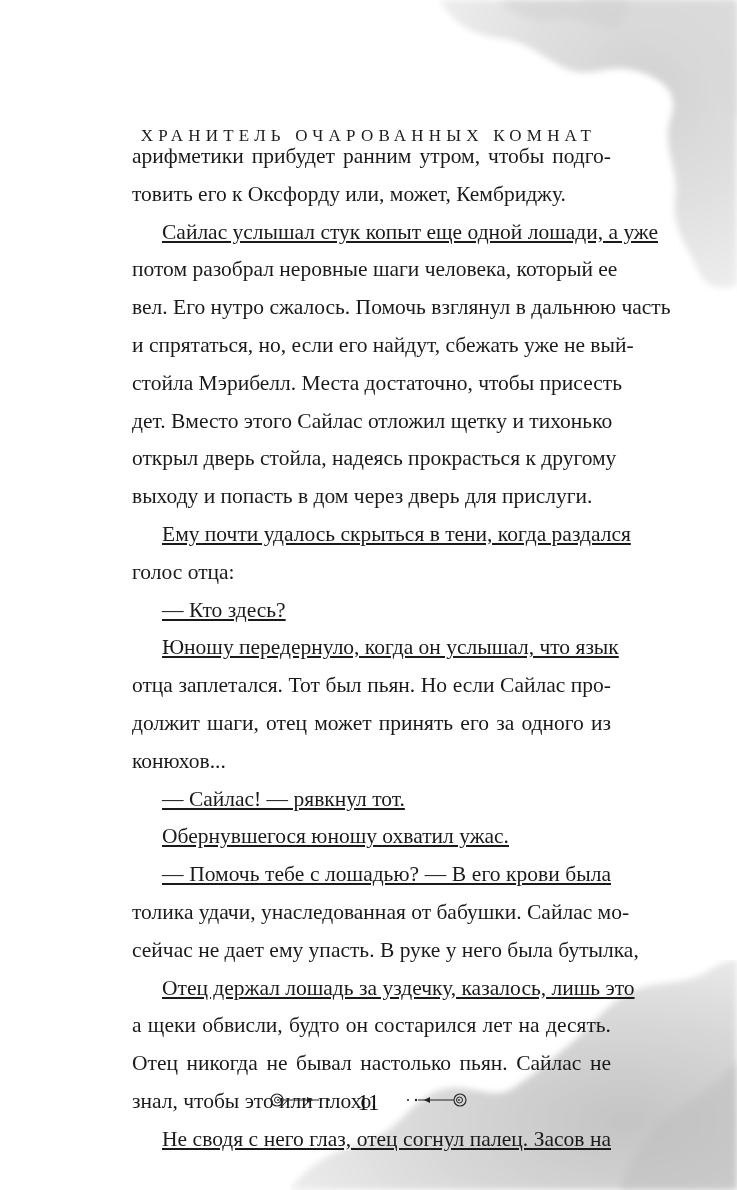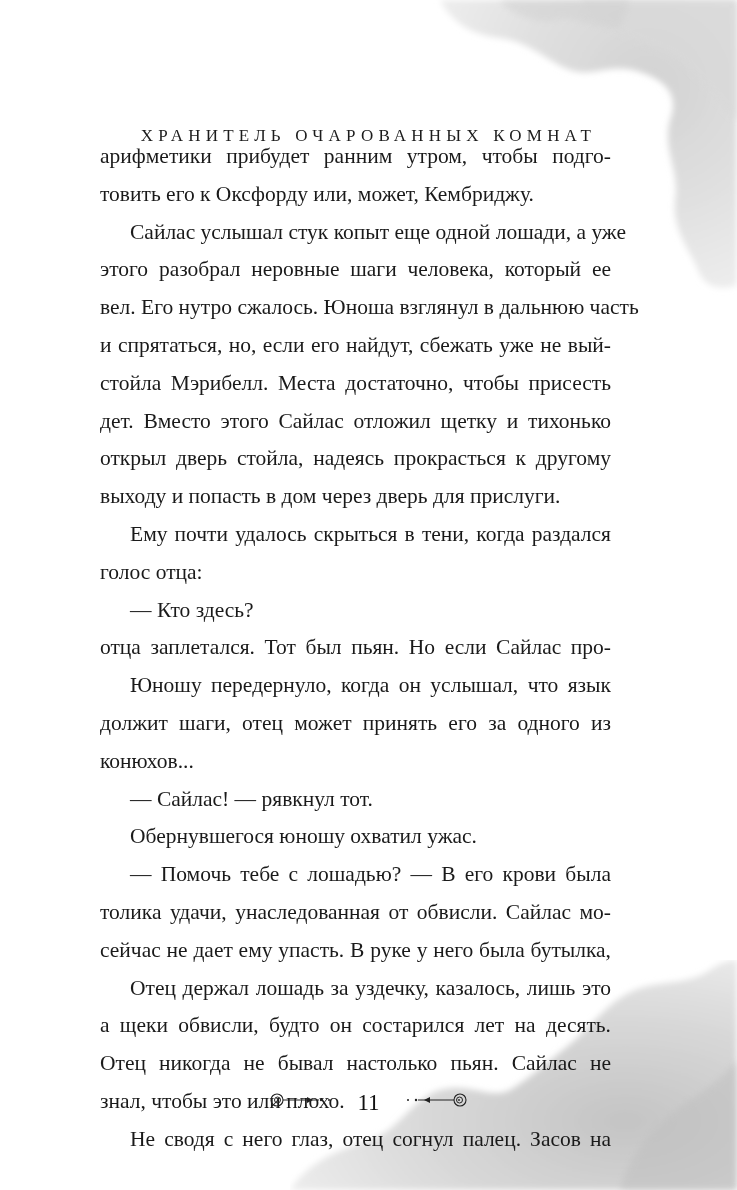--- a/index.html
+++ b/index.html
@@ -13,24 +13,24 @@
   .running-head {
     position: absolute; top: 84px; left: 0; width: 737px; text-align: center;
     font-size: 17px; letter-spacing: 5.2px; color: #1c1c1c; z-index: 2; margin-top: 42px;
   }
   .text-column {
     position: absolute; left: 100px; top: 138px; width: 511px; z-index: 2;
     font-size: 21.5px; line-height: 37.8px;
   }
   .line {
     display: block; height: 37.8px; white-space: nowrap;
-    text-align: justify; text-align-last: justify;
+    text-align: justify; text-align-last: justify; margin-left: 32px;
   }
   .line.last { text-align-last: left; }
-  .line.indent { padding-left: 30px; }
+  .line.indent { padding-left: 30px; text-decoration: underline; }
   .footer {
     position: absolute; top: 1090px; left: 0; width: 737px; height: 30px;
     display: flex; justify-content: center; align-items: flex-start; gap: 18px; z-index: 2;
   }
   .page-number { font-size: 23px; color: #111; }
   .ornament { width: 70px; height: 20px; }
 </style>
 </head>
 <body>
 
@@ -64,38 +64,38 @@
   <path filter="url(#soft2)" fill="url(#g2)" d="M0,230 C20,200 50,190 80,180 C110,170 120,140 150,130 C180,122 200,140 220,130 C240,118 260,100 285,80 C305,62 320,40 345,30 C370,20 400,25 420,10 C432,2 440,0 447,0 L447,230 Z"></path>
   <path filter="url(#soft2)" fill="#bdbdbd" opacity="0.45" d="M330,230 C340,190 370,160 400,140 C420,128 440,110 447,100 L447,230 Z"></path>
 </svg>
 
 <div class="running-head">ХРАНИТЕЛЬ ОЧАРОВАННЫХ КОМНАТ</div>
 
 <div class="text-column" id="text-column">
     <span class="line">арифметики прибудет ранним утром, чтобы подго-</span>
     <span class="line last">товить его к Оксфорду или, может, Кембриджу.</span>
     <span class="line indent">Сайлас услышал стук копыт еще одной лошади, а уже</span>
-    <span class="line">этого разобрал неровные шаги человека, который ее</span>
-    <span class="line">вел. Его нутро сжалось. Юноша взглянул в дальнюю часть</span>
+    <span class="line">потом разобрал неровные шаги человека, который ее</span>
+    <span class="line">вел. Его нутро сжалось. Помочь взглянул в дальнюю часть</span>
     <span class="line">и спрятаться, но, если его найдут, сбежать уже не вый-</span>
     <span class="line">стойла Мэрибелл. Места достаточно, чтобы присесть</span>
     <span class="line">дет. Вместо этого Сайлас отложил щетку и тихонько</span>
     <span class="line">открыл дверь стойла, надеясь прокрасться к другому</span>
     <span class="line last">выходу и попасть в дом через дверь для прислуги.</span>
     <span class="line indent">Ему почти удалось скрыться в тени, когда раздался</span>
     <span class="line last">голос отца:</span>
     <span class="line indent last">— Кто здесь?</span>
+    <span class="line indent">Юношу передернуло, когда он услышал, что язык</span>
     <span class="line">отца заплетался. Тот был пьян. Но если Сайлас про-</span>
-    <span class="line indent">Юношу передернуло, когда он услышал, что язык</span>
     <span class="line">должит шаги, отец может принять его за одного из</span>
     <span class="line last">конюхов...</span>
     <span class="line indent last">— Сайлас! — рявкнул тот.</span>
     <span class="line indent last">Обернувшегося юношу охватил ужас.</span>
     <span class="line indent">— Помочь тебе с лошадью? — В его крови была</span>
-    <span class="line">толика удачи, унаследованная от обвисли. Сайлас мо-</span>
+    <span class="line">толика удачи, унаследованная от бабушки. Сайлас мо-</span>
     <span class="line">сейчас не дает ему упасть. В руке у него была бутылка,</span>
     <span class="line indent">Отец держал лошадь за уздечку, казалось, лишь это</span>
     <span class="line">а щеки обвисли, будто он состарился лет на десять.</span>
     <span class="line">Отец никогда не бывал настолько пьян. Сайлас не</span>
     <span class="line last">знал, чтобы это или плохо.</span>
     <span class="line indent">Не сводя с него глаз, отец согнул палец. Засов на</span>
   </div>
 
 <div class="footer">
   <svg class="ornament" viewBox="0 0 70 20">

